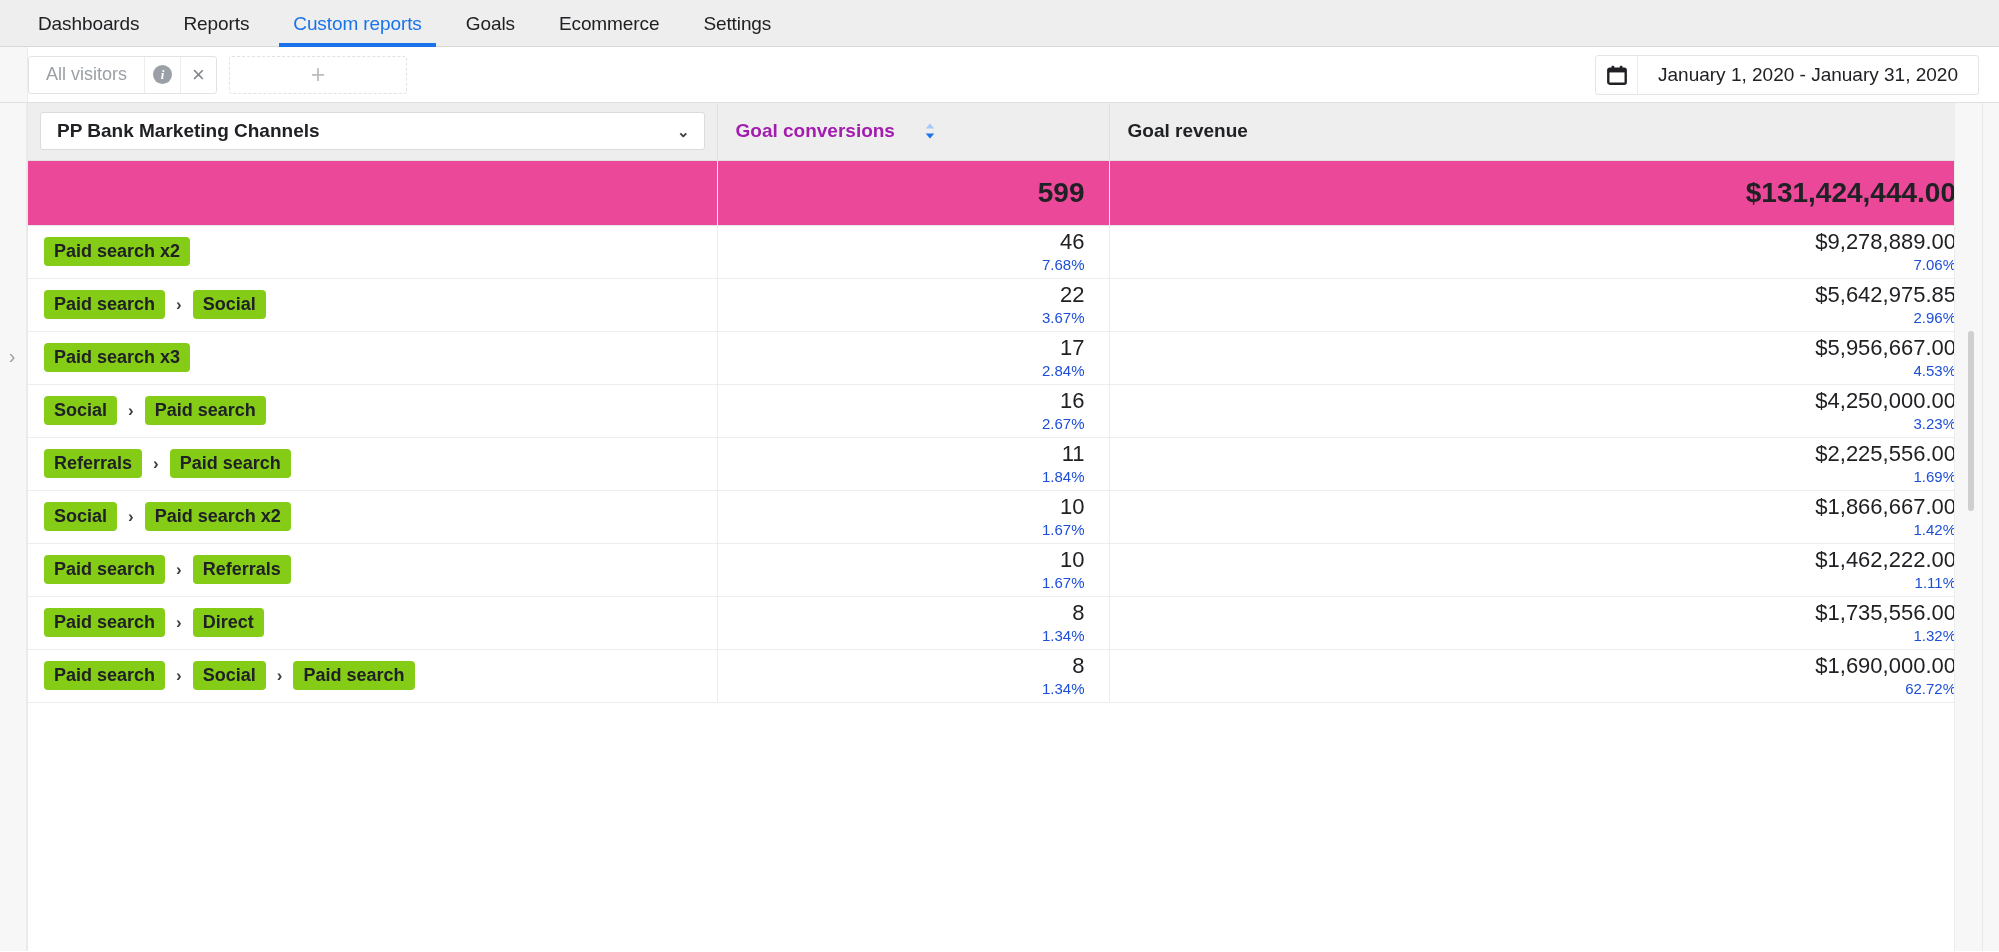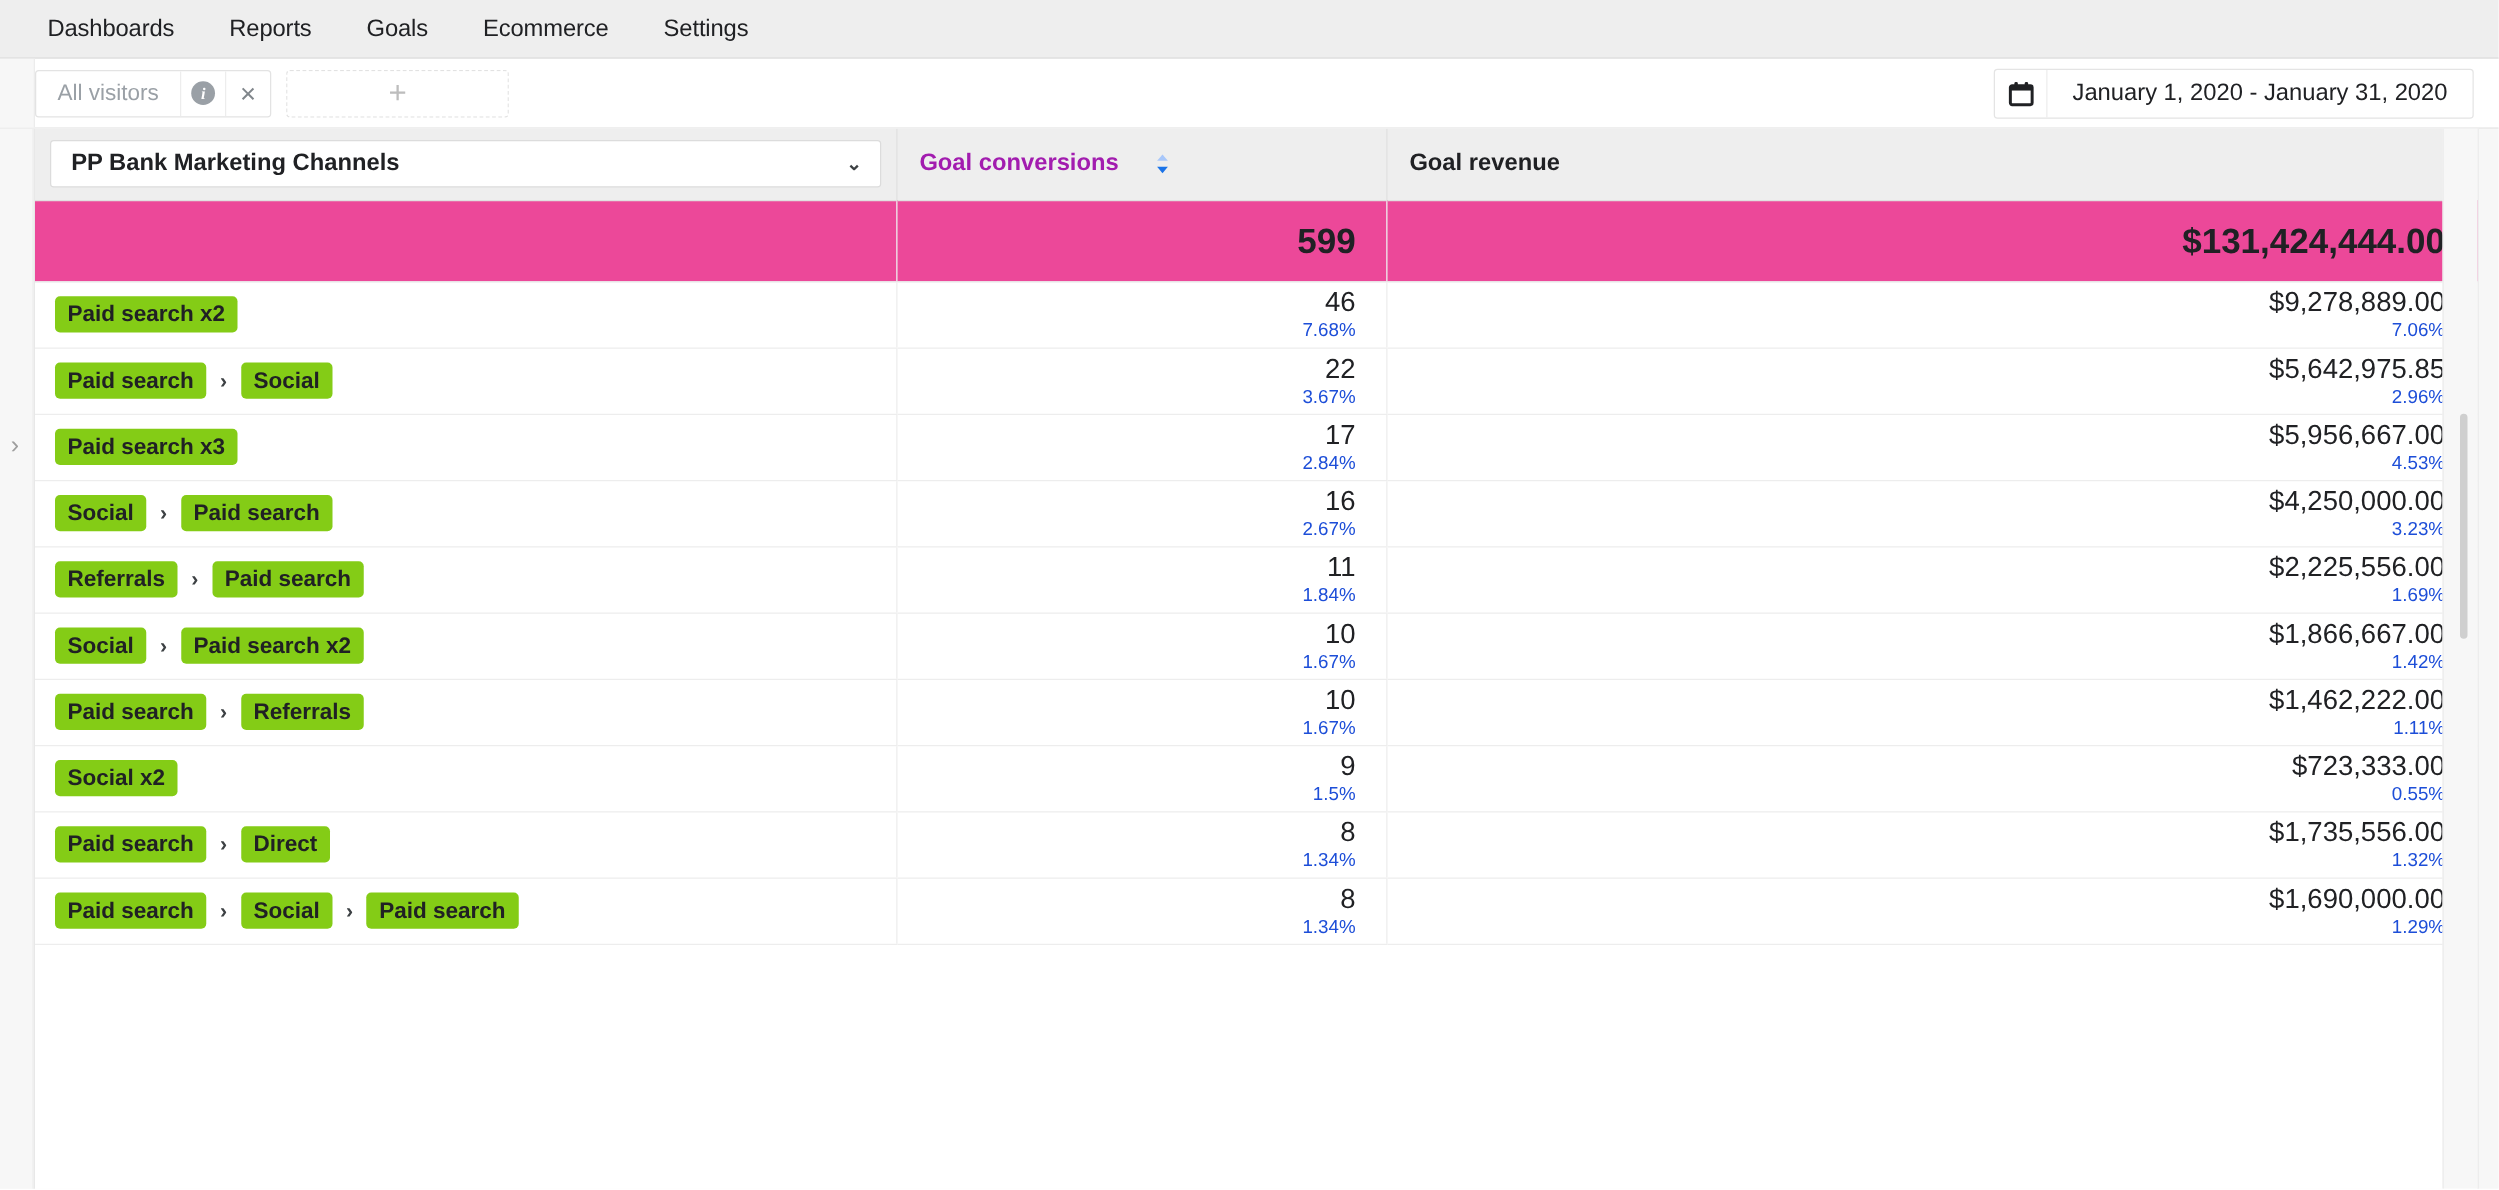--- a/index.html
+++ b/index.html
@@ -307,20 +307,23 @@
 </style>
 </head>
 <body>
 
 <div class="topnav" id="topnav">
     <div class="navitem">
       <span>Dashboards</span>
     </div>
     <div class="navitem">
       <span>Reports</span>
+    </div>
+    <div class="navitem active">
+      <span>Custom reports</span>
     </div>
     <div class="navitem">
       <span>Goals</span>
     </div>
     <div class="navitem">
       <span>Ecommerce</span>
     </div>
     <div class="navitem">
       <span>Settings</span>
     </div>
@@ -507,35 +510,20 @@
               <div class="num-pct">1.67%</div>
             </td>
             <td class="cell-rev numcell rev">
               <div class="num-main">$1,462,222.00</div>
               <div class="num-pct">1.11%</div>
             </td>
           </tr>
           <tr>
             <td class="path-cell">
               <div class="path">
-                <span class="chip">Social x2</span>
-              </div>
-            </td>
-            <td class="cell-conv numcell">
-              <div class="num-main">9</div>
-              <div class="num-pct">1.5%</div>
-            </td>
-            <td class="cell-rev numcell rev">
-              <div class="num-main">$723,333.00</div>
-              <div class="num-pct">0.55%</div>
-            </td>
-          </tr>
-          <tr>
-            <td class="path-cell">
-              <div class="path">
                 <span class="chip">Paid search</span>
                 <span class="sep">›</span>
                 <span class="chip">Direct</span>
               </div>
             </td>
             <td class="cell-conv numcell">
               <div class="num-main">8</div>
               <div class="num-pct">1.34%</div>
             </td>
             <td class="cell-rev numcell rev">
@@ -552,21 +540,21 @@
                 <span class="sep">›</span>
                 <span class="chip">Paid search</span>
               </div>
             </td>
             <td class="cell-conv numcell">
               <div class="num-main">8</div>
               <div class="num-pct">1.34%</div>
             </td>
             <td class="cell-rev numcell rev">
               <div class="num-main">$1,690,000.00</div>
-              <div class="num-pct">1.29%</div>
+              <div class="num-pct">62.72%</div>
             </td>
           </tr>
         </tbody>
     </table>
     <div class="scroll-rail">
       <div class="scroll-thumb"></div>
     </div>
   </div>
 </div>
 

